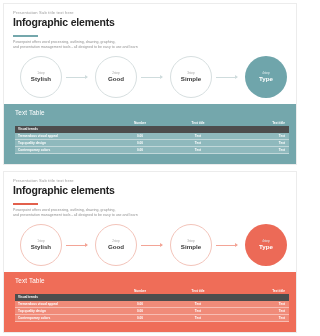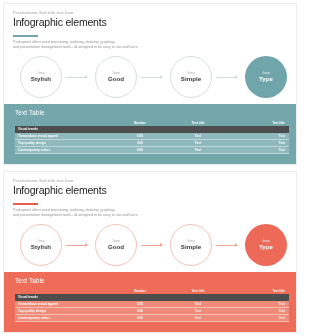--- a/index.html
+++ b/index.html
@@ -3,21 +3,21 @@
 <meta charset="utf-8">
 <style>
   html,body{margin:0;padding:0;background:#ffffff;}
   body{width:300px;height:336px;overflow:hidden;
        font-family:"Liberation Sans","DejaVu Sans",sans-serif;}
   .slide{position:relative;width:300px;height:168px;overflow:hidden;background:#fff;}
   .slide-inner{position:absolute;left:4px;top:4px;width:292px;height:160px;background:#fff;
                box-shadow:0 0 0 1px #ececec;overflow:hidden;}
   
   .subtitle{position:absolute;left:9px;top:6px;font-size:4.1px;color:#9a9a9a;letter-spacing:.15px;}
-  .title{position:absolute;left:9px;top:11.5px;font-size:10.5px;font-weight:normal;color:#222;
+  .title{position:absolute;left:9px;top:11.5px;font-size:10.5px;font-weight:bold;color:#222;
          letter-spacing:-.2px;}
   .rule{position:absolute;left:9px;top:31px;width:25px;height:1.7px;}
   .body-l1{position:absolute;left:9px;top:35.5px;font-size:3.5px;color:#8e8e8e;letter-spacing:.05px;}
   .body-l2{position:absolute;left:9px;top:40.5px;font-size:3.5px;color:#8e8e8e;letter-spacing:.05px;}
   
   .flow{position:absolute;left:0;top:52px;width:292px;height:48px;}
   .node{position:absolute;top:0;width:42px;height:42px;border-radius:50%;
         display:flex;flex-direction:column;align-items:center;justify-content:center;
         box-sizing:border-box;background:#fff;}
   .node.outline{border:1.1px solid #d7dfe0;}

